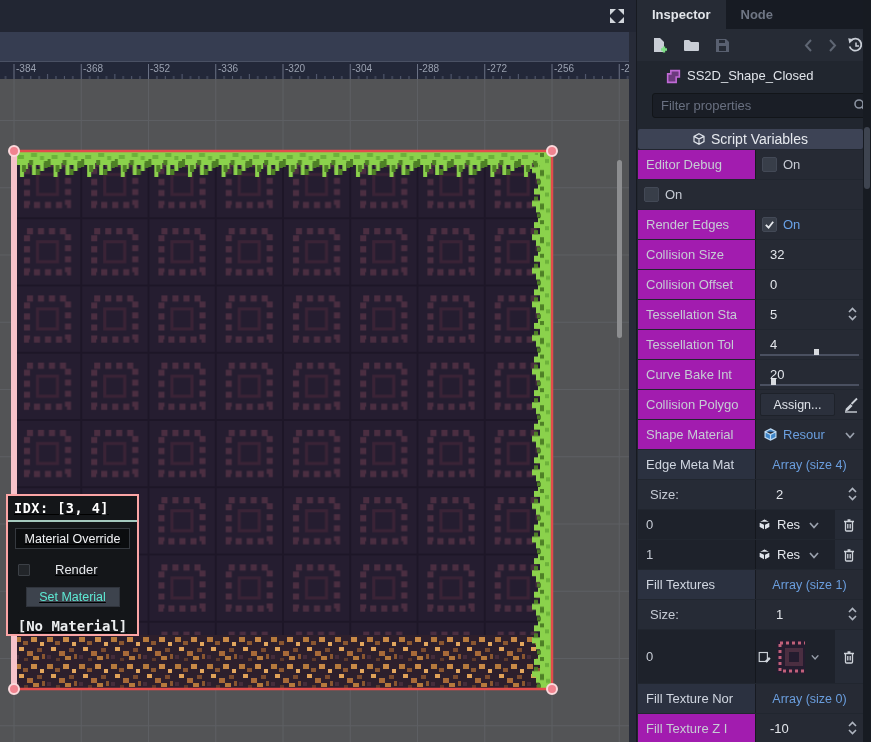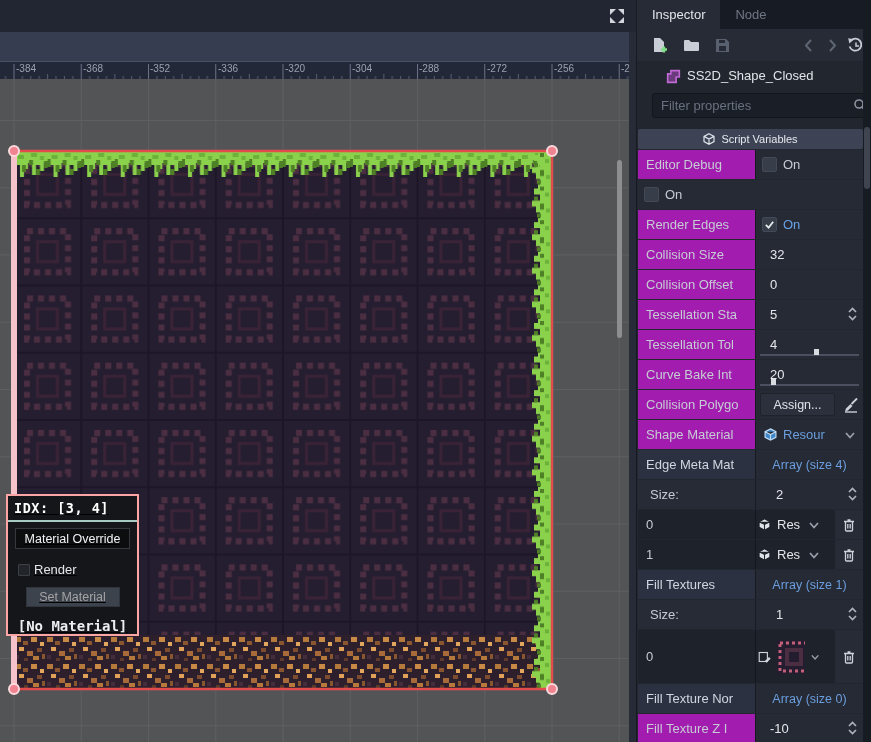--- a/index.html
+++ b/index.html
@@ -19,49 +19,49 @@
   .vp-svg { position:absolute; left:0; top:79px; }
 
   
   .idx-tooltip { position:absolute; left:6px; top:494px; width:133px; height:142px; z-index:10;
     background:#141619; border:2px solid #fca5a5;text-decoration:underline; }
   .tt-title { height:26px; line-height:25px; padding-left:6px; color:#ffffff;
     font-family:"DejaVu Sans Mono", monospace; font-size:13.5px; font-weight:bold;
     border-bottom:2px solid #a5cabf; letter-spacing:0.5px; }
   .tt-btn-override { display:block; margin:6px auto 0; width:115px; height:21px; background:#0b0d0f;
     border:1px solid #35393f; color:#f2f3f5; font-size:12.5px; font-family:inherit; cursor:pointer; }
-  .tt-render-row { display:flex; align-items:center; gap:4px; margin:13px 0 0 10px; }
+  .tt-render-row { display:flex; align-items:center; gap:25px; margin:13px 0 0 10px; }
   .tt-checkbox { width:12px; height:12px; background:#222529; border:1px solid #3c4046; border-radius:1px; }
   .tt-render-label { font-size:13px; color:#e4e6e9; }
   .tt-btn-set { display:block; margin:10px auto 11px; width:94px; height:20px; background:#3d434d;
-    border:1px solid #30343c; color:#a3a3a3; font-size:12.5px; font-family:inherit; cursor:pointer; }
+    border:1px solid #30343c; color:#5eead4; font-size:12.5px; font-family:inherit; cursor:pointer; }
   .tt-nomat { margin-top:6px; text-align:center; color:#eceef0;
     font-family:"DejaVu Sans Mono", monospace; font-size:14px; font-weight:bold; }
 
   
   .inspector { position:absolute; left:636px; top:0; width:235px; height:742px;
     background:#21262f; border-left:1px solid #171a21; }
   .insp-tabs { position:absolute; left:0; top:0; width:235px; height:29px; background:#171b23; display:flex; }
-  .tab { padding:0 15px; line-height:29px; font-size:13px; color:#6f7684; cursor:pointer; }
+  .tab { padding:0 15px; line-height:29px; font-size:13px; color:#6f7684; cursor:pointer;font-weight:bold; }
   .tab.active { background:#262b35; color:#e2e5ea; }
   .insp-toolbar { position:absolute; left:0; top:29px; width:235px; height:32px; background:#262b35; }
   .tool-ic { position:absolute; top:8px; width:17px; height:17px; cursor:pointer; }
   .insp-name-row { position:absolute; left:16px; top:61px; width:235px; height:31px; background:#21262f; }
   .res-name { position:absolute; left:34px; top:7px; font-size:13px; color:#e0e4ea; }
   .insp-filter { position:absolute; left:8px; top:92px; width:235px; height:28px; }
   .filter-input { position:absolute; left:7px; top:1px; width:219px; height:25px; background:#1a1e26;
     border:1px solid #121519; border-radius:3px; color:#cfd4dc; font-size:13px; padding:0 26px 0 8px;
     font-family:inherit; }
   .filter-input::placeholder { color:#697080; }
   .filter-search-ic { position:absolute; right:13px; top:6px; }
 
   .insp-body { position:absolute; left:1px; top:129px; width:225px; }
   .category { height:20px; margin-bottom:1px; background:#3d4355; border-radius:2px;
     display:flex; align-items:center; justify-content:center; gap:6px;
-    color:#e6e9ee; font-size:11px; }
+    color:#e6e9ee; font-size:14px; }
   .prow { display:flex; gap:1px; height:29px; margin-bottom:1px; background:#171a21; }
   .plabel { flex:0 0 117px; background:#a21caf; display:flex; align-items:center;
     padding-left:8px; color:#c6cbd4; font-size:13px; overflow:hidden; white-space:nowrap; }
   .pvalue { flex:1; background:#262a34; display:flex; align-items:center; gap:6px;
     padding-left:14px; color:#e3e6eb; font-size:13px; position:relative; overflow:hidden; }
   .prow-arrhead .plabel { background:#2b3140; color:#d0d6e0; }
   .prow-arrhead .pvalue { justify-content:center; padding-left:0; }
   .array-link { color:#6a9ede; font-size:12.5px; cursor:pointer; }
   .prow-size .plabel { background:#262b36; padding-left:12px; }
   .prow-size .pvalue { padding-left:20px; }

